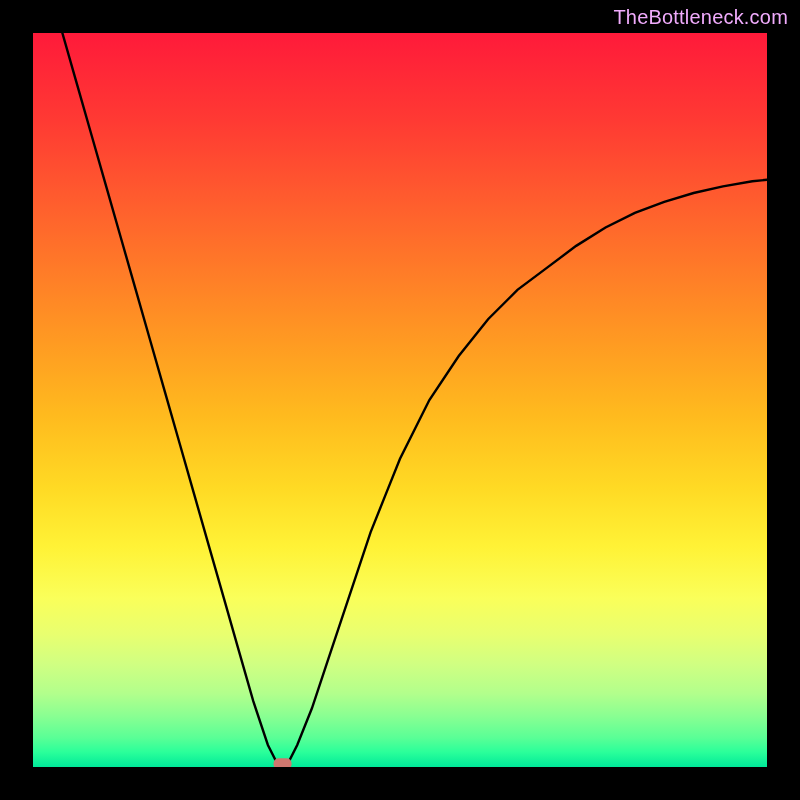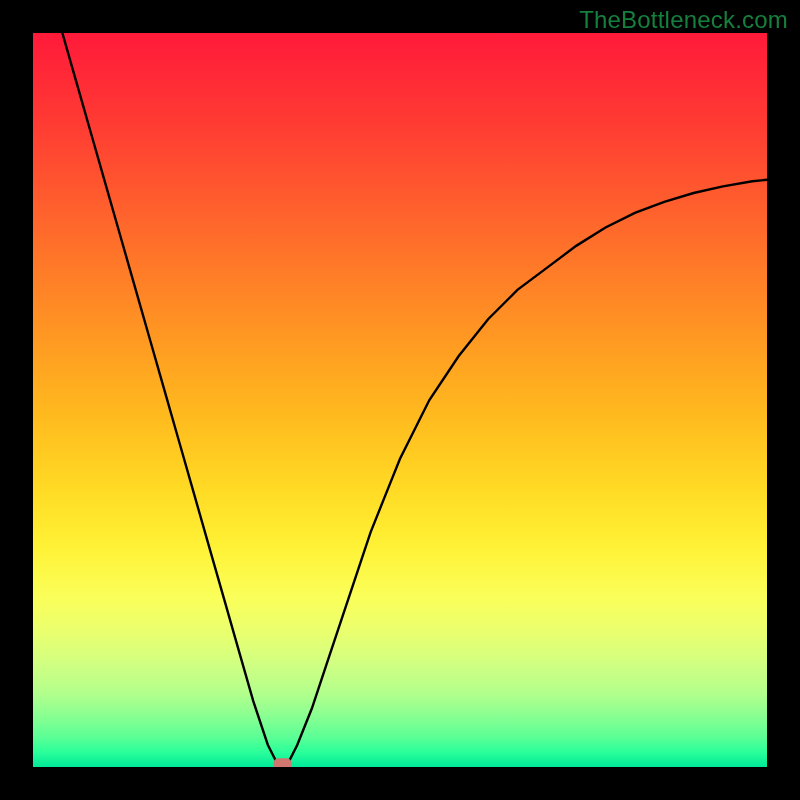--- a/index.html
+++ b/index.html
@@ -58,22 +58,22 @@
     stroke-linecap: round;
   }
   .marker {
     fill: #cf776f;
     stroke: none;
   }
   .watermark {
     position: absolute;
     top: 6px;
     right: 12px;
-    color: #15803d;
-    font-size: 24px;
+    color: #f0abfc;
+    font-size: 20px;
     font-weight: 400;
     letter-spacing: 0.2px;
   }
 </style>
 </head>
 <body>
 
 <div class="frame">
 
   <div class="plot-area">

